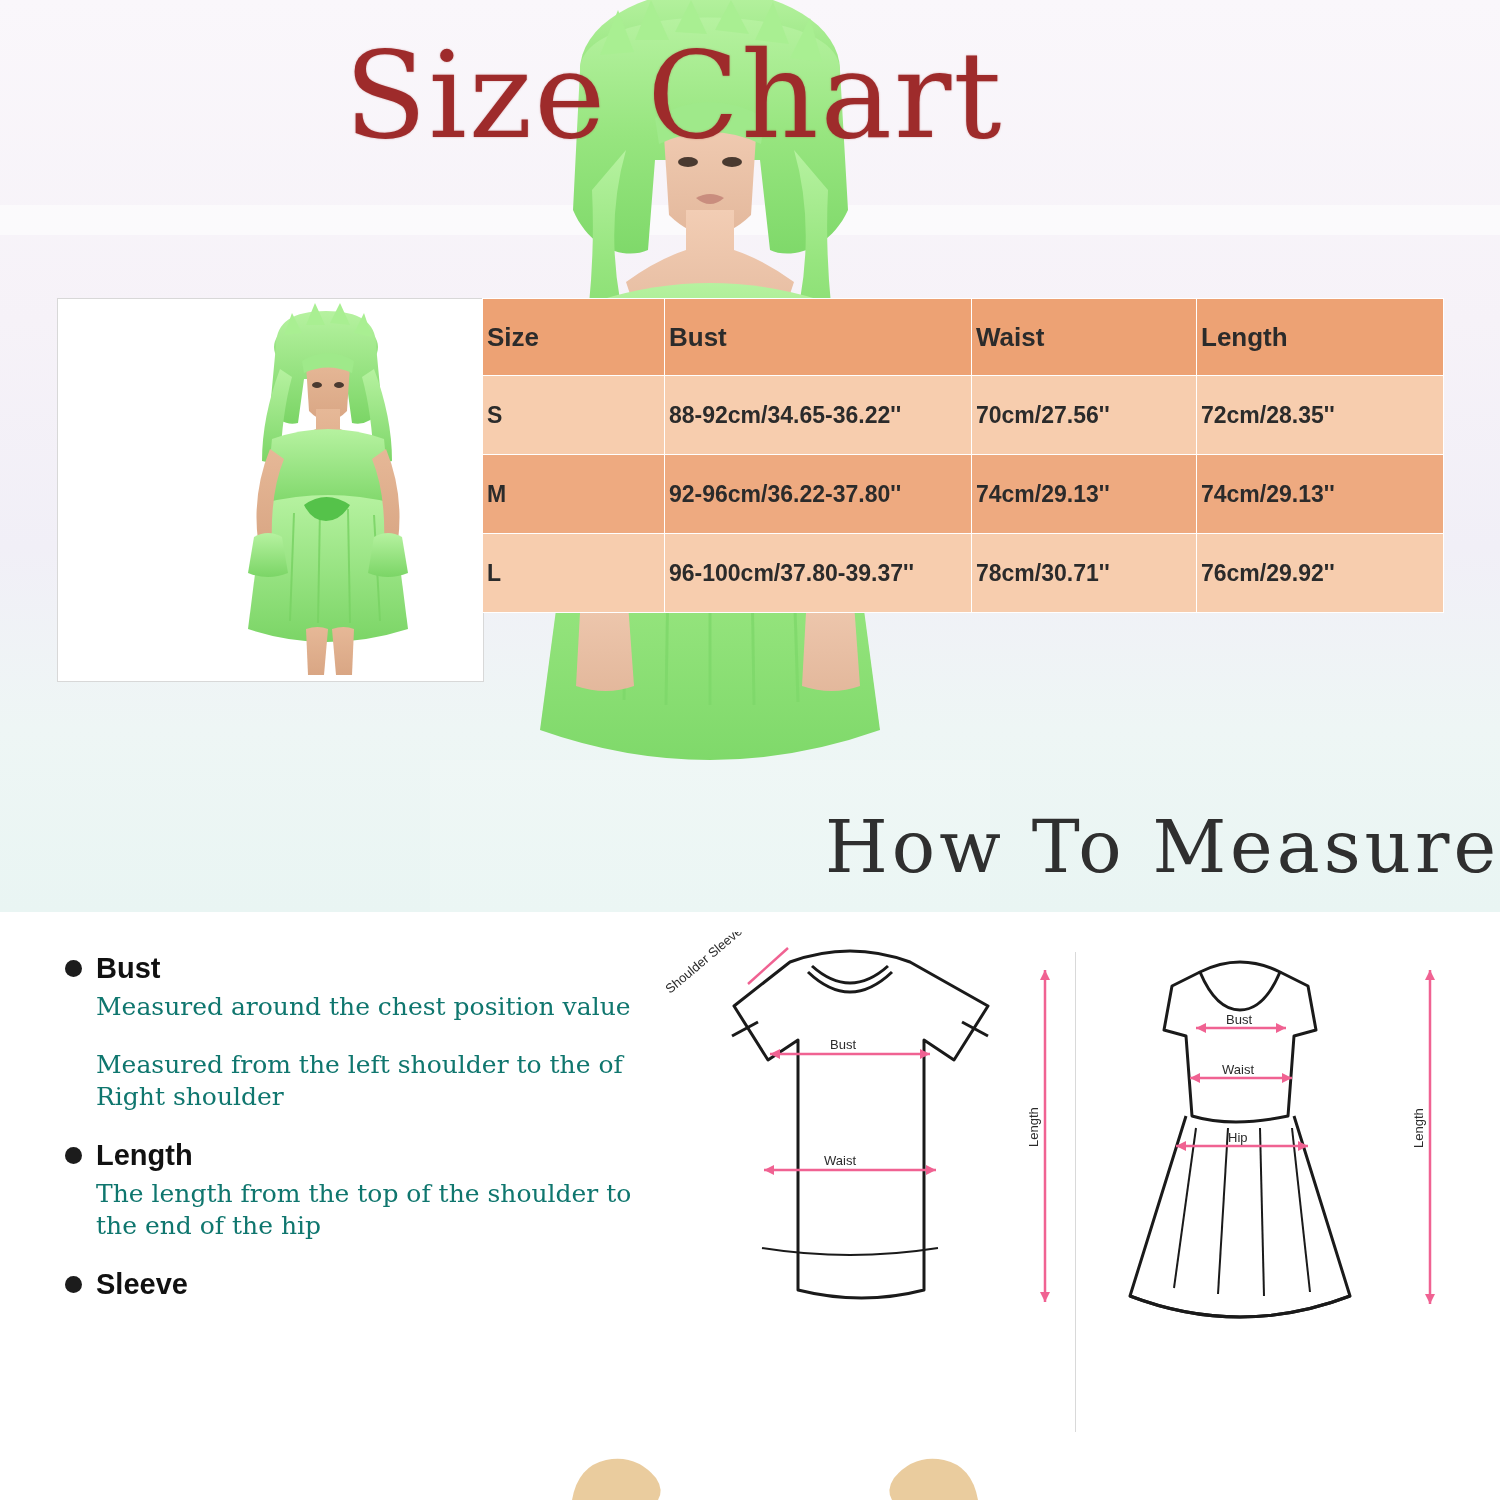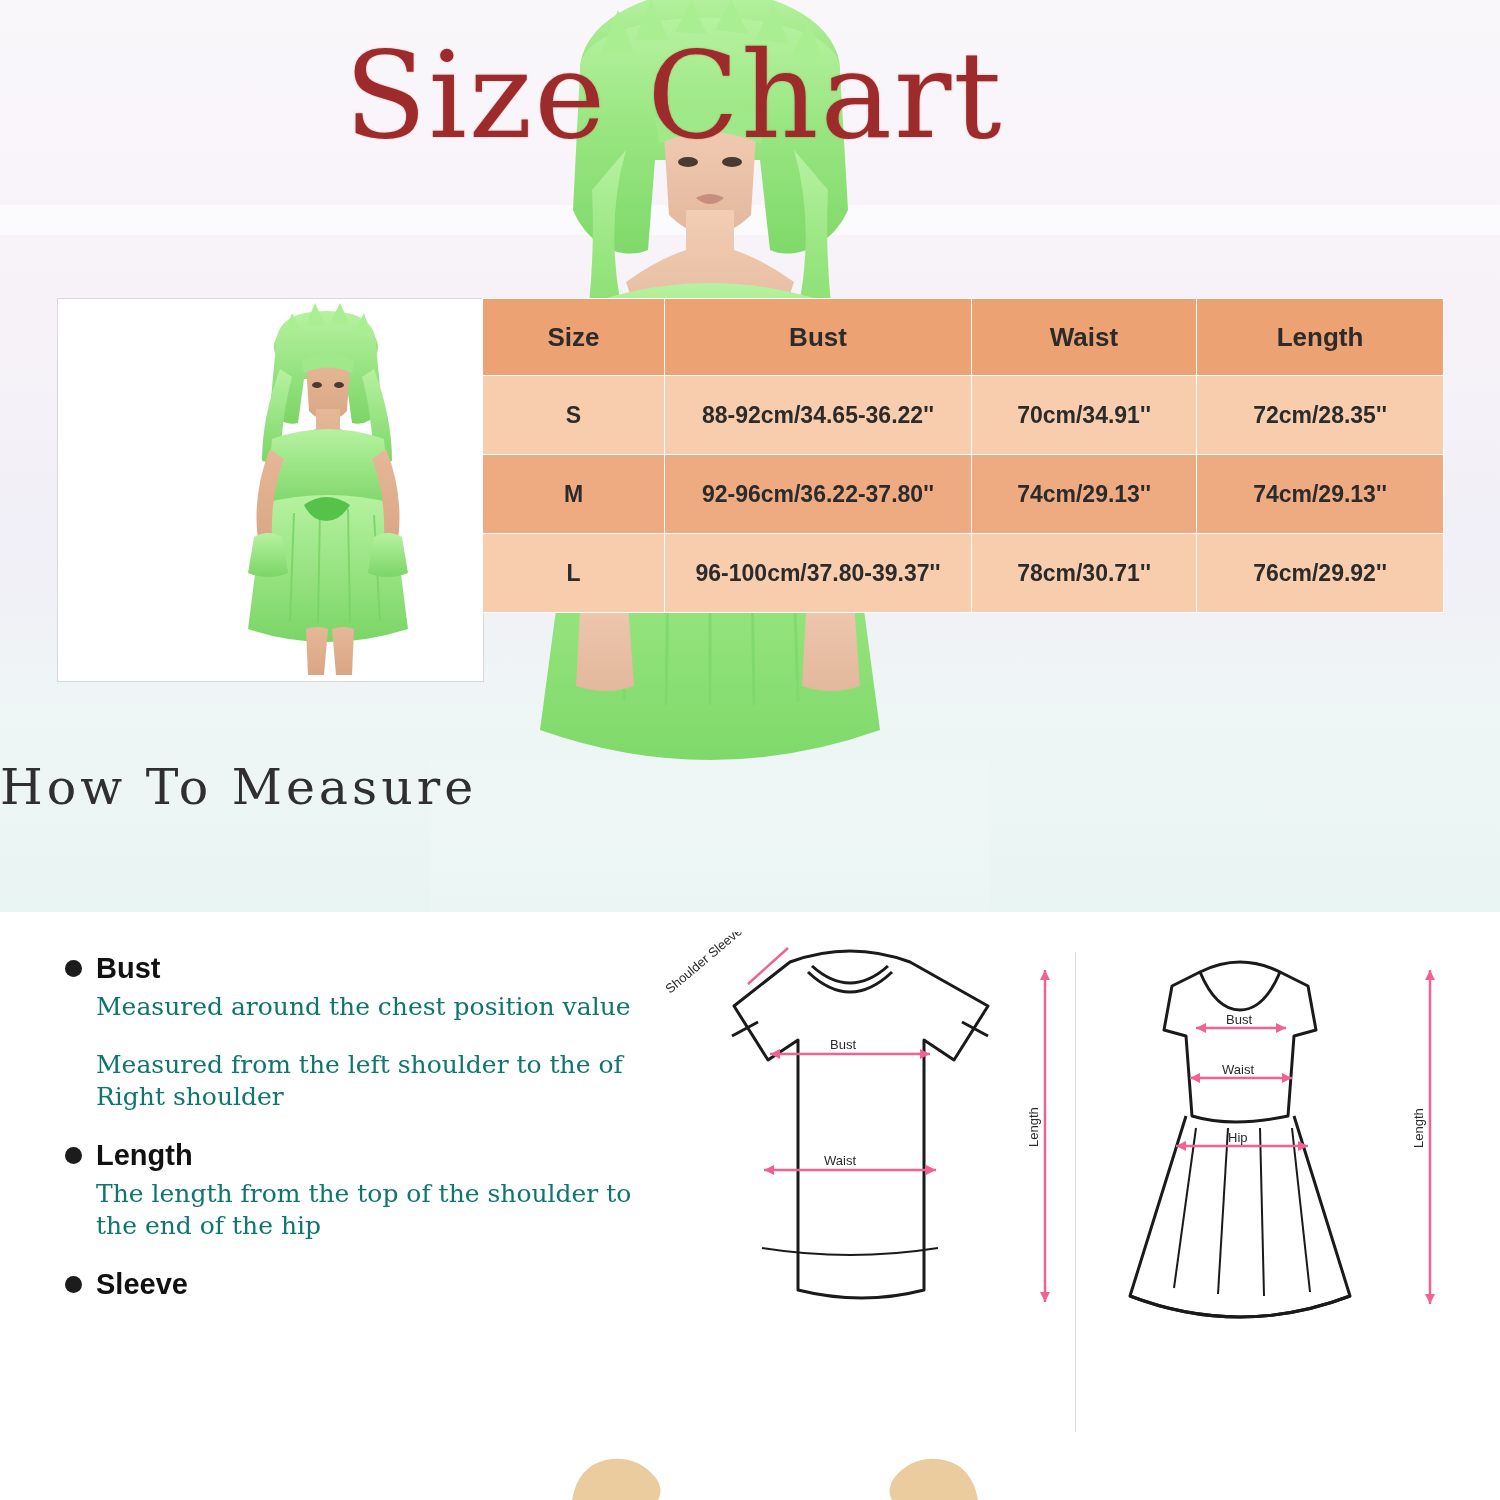--- a/index.html
+++ b/index.html
@@ -55,25 +55,25 @@
     font-weight: 400;
     color: #9e2b2b;
     letter-spacing: 2px;
     z-index: 5;
     text-shadow: 0 0 2px rgba(158,43,43,0.4);
   }
 
   .title-how-to {
     position: absolute;
     left: 0;
-    top: 759px;
+    top: 805px;
     width: 1500px;
-    text-align: left;
+    text-align: right;
     font-family: "DejaVu Serif", serif;
-    font-size: 49px;
+    font-size: 72px;
     font-weight: 400;
     color: #2f2f2f;
     letter-spacing: 4px;
     z-index: 6;
   }
 
   
   .product-box {
     position: absolute;
     left: 57px;
@@ -91,21 +91,21 @@
     position: absolute;
     left: 482px;
     top: 298px;
     width: 961px;
     border-collapse: collapse;
     z-index: 4;
     table-layout: fixed;
   }
   .size-table td, .size-table th {
     border: 1px solid #ffffff;
-    text-align: center;
+    text-align: left;
     font-size: 23px;
     font-weight: bold;
     color: #2b2b2b;
     height: 78px;
     padding: 0 4px;
   }
   .size-table thead th {
     background: #eda274;
     font-size: 26px;
     height: 76px;
@@ -329,21 +329,21 @@
         <th>Size</th>
         <th>Bust</th>
         <th>Waist</th>
         <th>Length</th>
       </tr>
     </thead>
     <tbody>
       <tr>
         <td>S</td>
         <td>88-92cm/34.65-36.22''</td>
-        <td>70cm/34.91''</td>
+        <td>70cm/27.56''</td>
         <td>72cm/28.35''</td>
       </tr>
       <tr>
         <td>M</td>
         <td>92-96cm/36.22-37.80''</td>
         <td>74cm/29.13''</td>
         <td>74cm/29.13''</td>
       </tr>
       <tr>
         <td>L</td>

